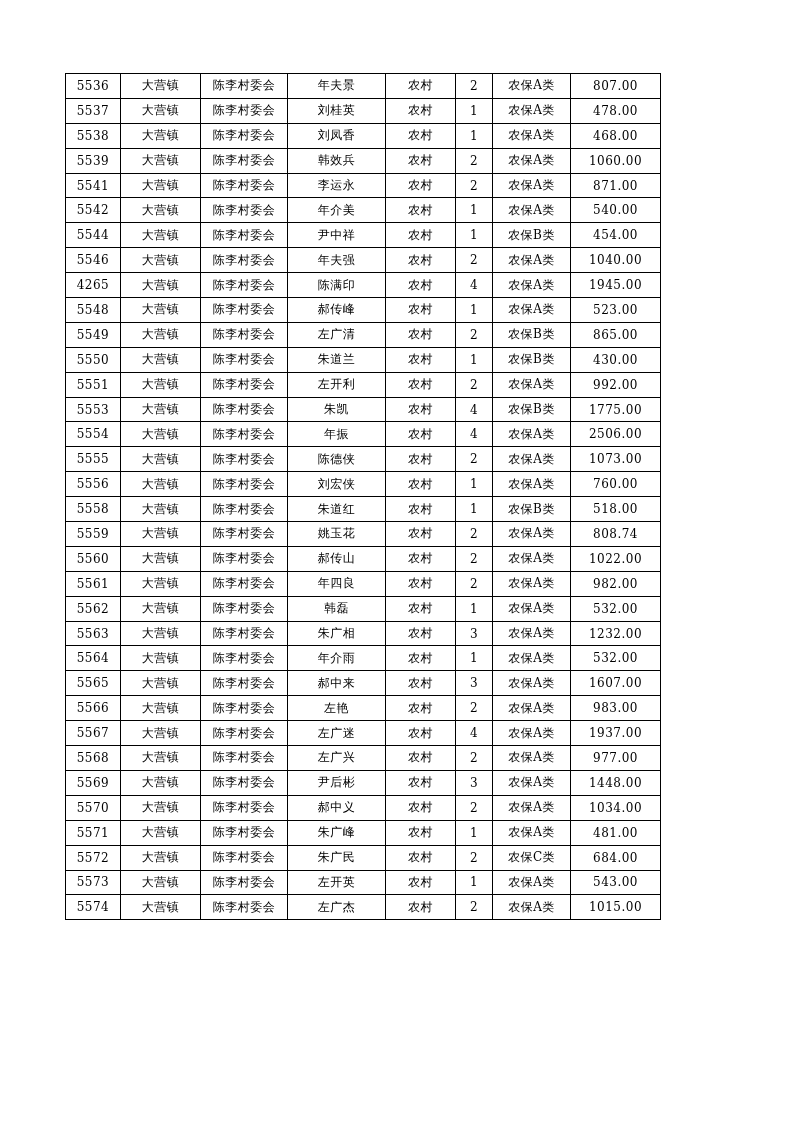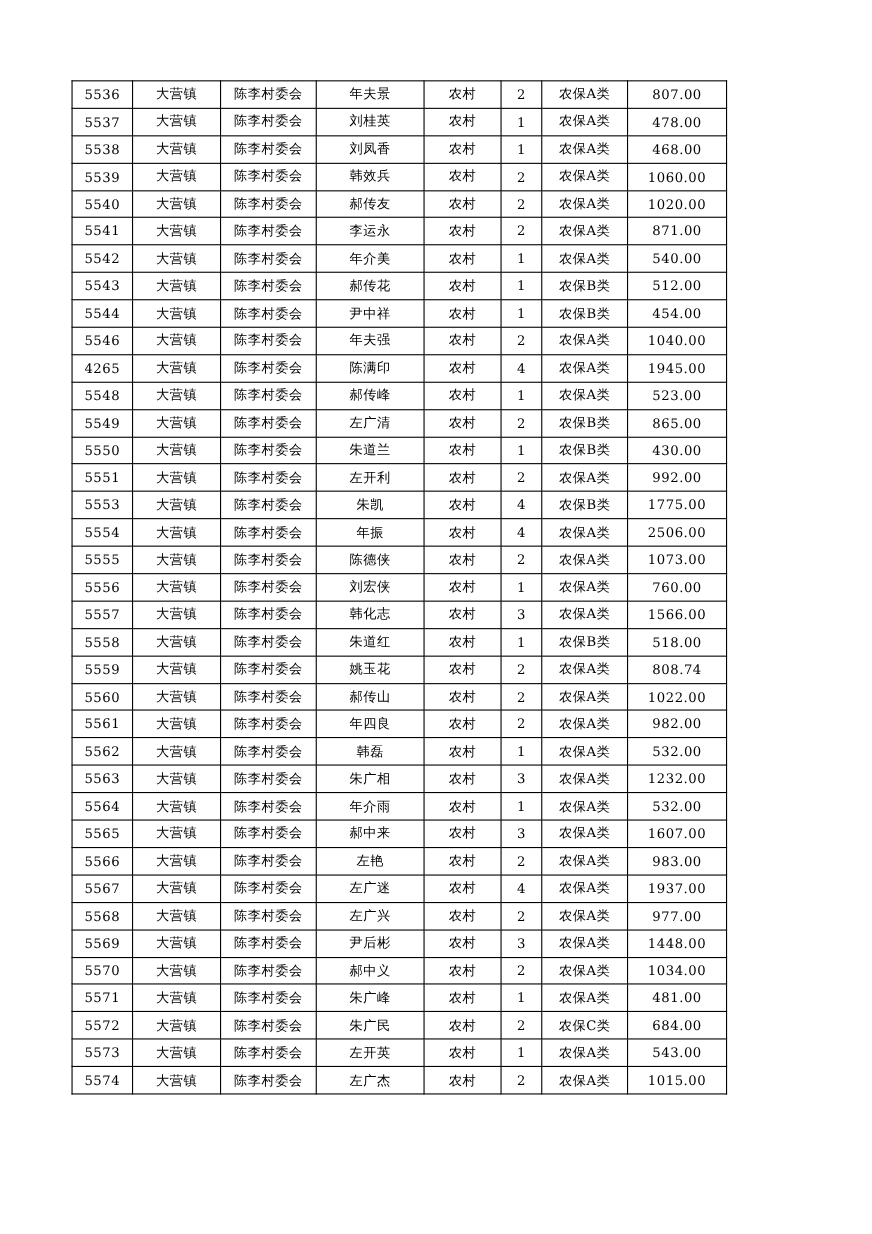--- a/index.html
+++ b/index.html
@@ -104,58 +104,38 @@
             <td>5539</td>
             <td>大营镇</td>
             <td>陈李村委会</td>
             <td>韩效兵</td>
             <td>农村</td>
             <td>2</td>
             <td>农保A类</td>
             <td>1060.00</td>
           </tr>
           <tr>
-            <td>5540</td>
-            <td>大营镇</td>
-            <td>陈李村委会</td>
-            <td>郝传友</td>
-            <td>农村</td>
-            <td>2</td>
-            <td>农保A类</td>
-            <td>1020.00</td>
-          </tr>
-          <tr>
             <td>5541</td>
             <td>大营镇</td>
             <td>陈李村委会</td>
             <td>李运永</td>
             <td>农村</td>
             <td>2</td>
             <td>农保A类</td>
             <td>871.00</td>
           </tr>
           <tr>
             <td>5542</td>
             <td>大营镇</td>
             <td>陈李村委会</td>
             <td>年介美</td>
             <td>农村</td>
             <td>1</td>
             <td>农保A类</td>
             <td>540.00</td>
-          </tr>
-          <tr>
-            <td>5543</td>
-            <td>大营镇</td>
-            <td>陈李村委会</td>
-            <td>郝传花</td>
-            <td>农村</td>
-            <td>1</td>
-            <td>农保B类</td>
-            <td>512.00</td>
           </tr>
           <tr>
             <td>5544</td>
             <td>大营镇</td>
             <td>陈李村委会</td>
             <td>尹中祥</td>
             <td>农村</td>
             <td>1</td>
             <td>农保B类</td>
             <td>454.00</td>
@@ -252,30 +232,20 @@
           </tr>
           <tr>
             <td>5556</td>
             <td>大营镇</td>
             <td>陈李村委会</td>
             <td>刘宏侠</td>
             <td>农村</td>
             <td>1</td>
             <td>农保A类</td>
             <td>760.00</td>
-          </tr>
-          <tr>
-            <td>5557</td>
-            <td>大营镇</td>
-            <td>陈李村委会</td>
-            <td>韩化志</td>
-            <td>农村</td>
-            <td>3</td>
-            <td>农保A类</td>
-            <td>1566.00</td>
           </tr>
           <tr>
             <td>5558</td>
             <td>大营镇</td>
             <td>陈李村委会</td>
             <td>朱道红</td>
             <td>农村</td>
             <td>1</td>
             <td>农保B类</td>
             <td>518.00</td>

